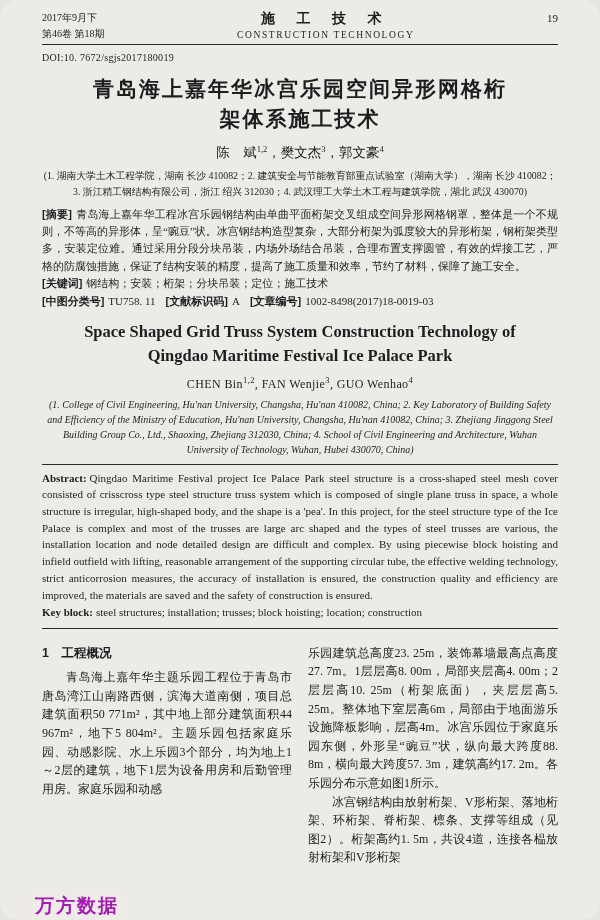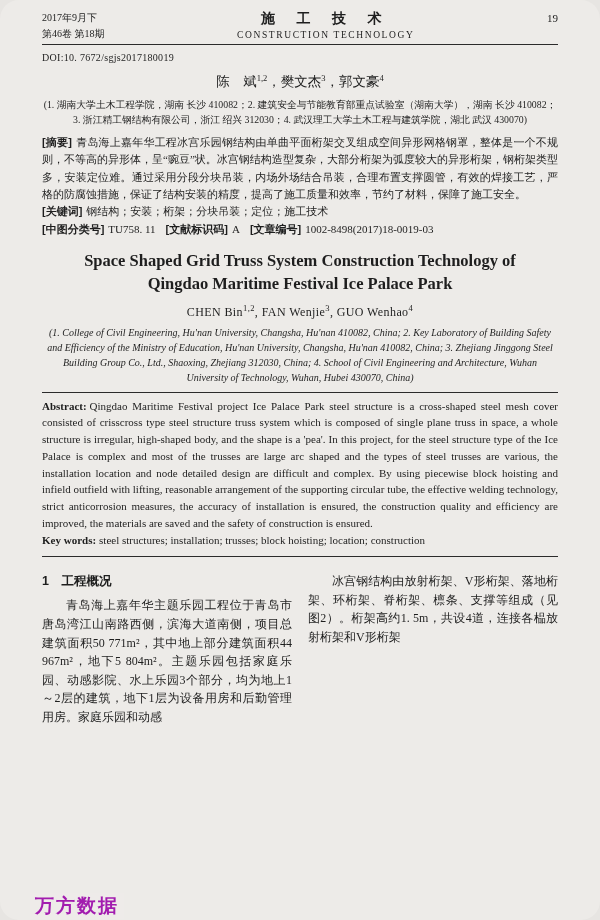--- a/index.html
+++ b/index.html
@@ -95,20 +95,21 @@
     <div class="mast-center">
       <div class="journal-zh">施 工 技 术</div>
       <div class="journal-en">CONSTRUCTION TECHNOLOGY</div>
     </div>
     <div class="mast-right">19</div>
   </header>
   <div class="rule-header"></div>
 
   <p class="doi">DOI:10. 7672/sgjs2017180019</p>
 
+  <h1 class="title-zh"><span>青岛海上嘉年华冰宫乐园空间异形网格桁</span><br><span>架体系施工技术</span></h1>
 
   <div class="authors-zh"><span><span>陈　斌</span><sup>1,2</sup><span>，</span></span><span><span>樊文杰</span><sup>3</sup><span>，</span></span><span><span>郭文豪</span><sup>4</sup></span></div>
 
   <p class="affil-zh">(1. 湖南大学土木工程学院，湖南 长沙 410082；2. 建筑安全与节能教育部重点试验室（湖南大学），湖南 长沙 410082；3. 浙江精工钢结构有限公司，浙江 绍兴 312030；4. 武汉理工大学土木工程与建筑学院，湖北 武汉 430070)</p>
 
   <p class="abstract-zh"><span class="zh-label">[摘要]</span><span>青岛海上嘉年华工程冰宫乐园钢结构由单曲平面桁架交叉组成空间异形网格钢罩，整体是一个不规则，不等高的异形体，呈“豌豆”状。冰宫钢结构造型复杂，大部分桁架为弧度较大的异形桁架，钢桁架类型多，安装定位难。通过采用分段分块吊装，内场外场结合吊装，合理布置支撑圆管，有效的焊接工艺，严格的防腐蚀措施，保证了结构安装的精度，提高了施工质量和效率，节约了材料，保障了施工安全。</span></p>
 
   <p class="kw-zh"><span class="zh-label">[关键词]</span><span>钢结构；安装；桁架；分块吊装；定位；施工技术</span></p>
 
   <p class="meta-line"><span class="zh-label">[中图分类号]</span><span>TU758. 11</span><span class="zh-label">[文献标识码]</span><span>A</span><span class="zh-label">[文章编号]</span><span>1002-8498(2017)18-0019-03</span></p>
@@ -116,30 +117,31 @@
   <h2 class="title-en"><span>Space Shaped Grid Truss System Construction Technology of</span><br><span>Qingdao Maritime Festival Ice Palace Park</span></h2>
 
   <div class="authors-en"><span><span>CHEN Bin</span><sup>1,2</sup><span>,  </span></span><span><span>FAN Wenjie</span><sup>3</sup><span>,  </span></span><span><span>GUO Wenhao</span><sup>4</sup></span></div>
 
   <p class="affil-en">(1. College of Civil Engineering, Hu'nan University, Changsha, Hu'nan 410082, China; 2. Key Laboratory of Building Safety and Efficiency of the Ministry of Education, Hu'nan University, Changsha, Hu'nan 410082, China; 3. Zhejiang Jinggong Steel Building Group Co., Ltd., Shaoxing, Zhejiang 312030, China; 4. School of Civil Engineering and Architecture, Wuhan University of Technology, Wuhan, Hubei 430070, China)</p>
 
   <div class="rule-thin"></div>
 
   <p class="abstract-en"><span class="en-label">Abstract:</span><span>Qingdao Maritime Festival project Ice Palace Park steel structure is a cross-shaped steel mesh cover consisted of crisscross type steel structure truss system which is composed of single plane truss in space, a whole structure is irregular, high-shaped body, and the shape is a 'pea'. In this project, for the steel structure type of the Ice Palace is complex and most of the trusses are large arc shaped and the types of steel trusses are various, the installation location and node detailed design are difficult and complex. By using piecewise block hoisting and infield outfield with lifting, reasonable arrangement of the supporting circular tube, the effective welding technology, strict anticorrosion measures, the accuracy of installation is ensured, the construction quality and efficiency are improved, the materials are saved and the safety of construction is ensured.</span></p>
 
-  <p class="kw-en"><span class="en-label">Key words:</span><span>steel structures; installation; trusses; block hoisting; location; construction</span></p>
+  <p class="kw-en"><span class="en-label">Key block:</span><span>steel structures; installation; trusses; block hoisting; location; construction</span></p>
 
   <div class="rule-thin"></div>
 
   <div class="columns">
     <div class="col">
       <h3 class="sec-heading">1　工程概况</h3>
       <p class="para-indent">青岛海上嘉年华主题乐园工程位于青岛市唐岛湾江山南路西侧，滨海大道南侧，项目总建筑面积50 771m²，其中地上部分建筑面积44 967m²，地下5 804m²。主题乐园包括家庭乐园、动感影院、水上乐园3个部分，均为地上1～2层的建筑，地下1层为设备用房和后勤管理用房。家庭乐园和动感</p>
     </div>
     <div class="col">
+      <p>乐园建筑总高度23. 25m，装饰幕墙最高点高度27. 7m。1层层高8. 00m，局部夹层高4. 00m；2层层高10. 25m（桁架底面），夹层层高5. 25m。整体地下室层高6m，局部由于地面游乐设施降板影响，层高4m。冰宫乐园位于家庭乐园东侧，外形呈“豌豆”状，纵向最大跨度88. 8m，横向最大跨度57. 3m，建筑高约17. 2m。各乐园分布示意如图1所示。</p>
       <p class="para-indent">冰宫钢结构由放射桁架、V形桁架、落地桁架、环桁架、脊桁架、檩条、支撑等组成（见图2）。桁架高约1. 5m，共设4道，连接各榀放射桁架和V形桁架</p>
     </div>
   </div>
 
 
   <div class="watermark">万方数据</div>
 
 </div>
 
 </body></html>

